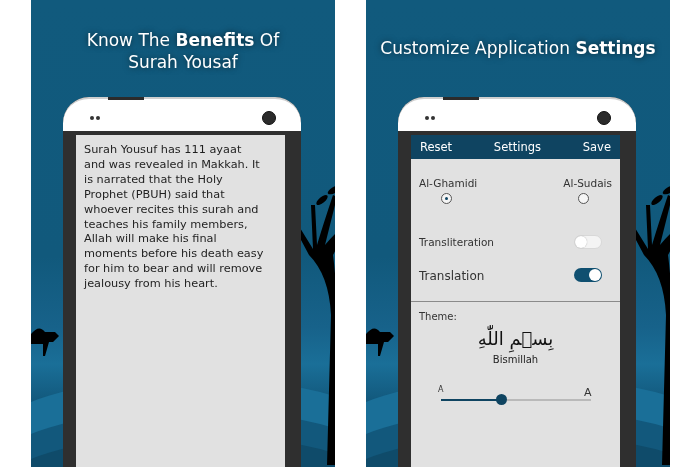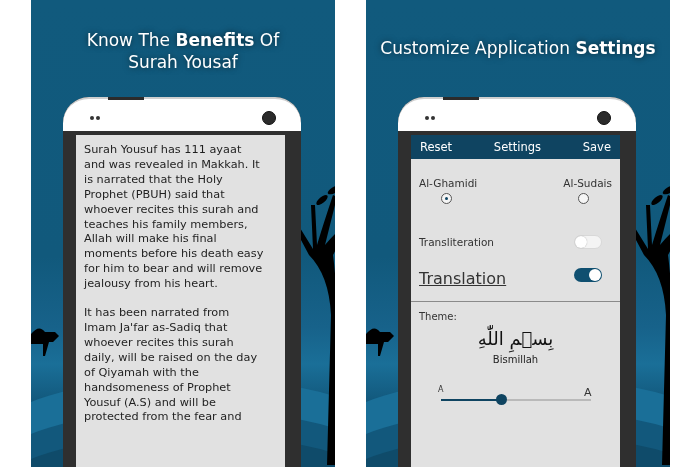--- a/index.html
+++ b/index.html
@@ -58,21 +58,20 @@
 
   <div class="phone" style="left:32px;">
     <div class="cap">
       <div class="topbar"></div>
       <div class="speaker"></div>
       <div class="camera"></div>
     </div>
     <div class="screen">
       <div class="body-text">
         <p>Surah Yousuf has 111 ayaat and was revealed in Makkah. It is narrated that the Holy Prophet (PBUH) said that whoever recites this surah and teaches his family members, Allah will make his final moments before his death easy for him to bear and will remove jealousy from his heart.</p>
-        <p>It has been narrated from Imam Ja'far as-Sadiq that whoever recites this surah daily, will be raised on the day of Qiyamah with the handsomeness of Prophet Yousuf (A.S) and will be protected from the fear and</p>
       </div>
     </div>
   </div>
 </div>
 
 <div class="panel right">
   <div class="hill" style="top:378px;height:120px;background:#1a6f98;"></div>
   <div class="hill" style="top:410px;height:120px;background:#12587c;"></div>
   <div class="hill" style="top:435px;height:120px;background:#0f4b6a;"></div>
 
@@ -106,21 +105,21 @@
         <span style="position:absolute;left:8px;top:12px;font-size:10.5px;color:#333;">Al-Ghamidi</span>
         <span class="radio on" style="left:30px;top:28px;"></span>
         <span style="position:absolute;right:8px;top:12px;font-size:10.5px;color:#333;">Al-Sudais</span>
         <span class="radio" style="left:167px;top:28px;"></span>
 
         <span style="position:absolute;left:8px;top:71px;font-size:10.5px;color:#333;">Transliteration</span>
         <span class="switch off" style="left:163px;top:70px;">
             <span class="knob"></span>
           </span>
 
-        <span style="position:absolute;left:8px;top:104px;font-size:16px;color:#333;text-decoration:underline;">Translation</span>
+        <span style="position:absolute;left:8px;top:104px;font-size:12px;color:#333;">Translation</span>
         <span class="switch on" style="left:163px;top:103px;">
             <span class="knob"></span>
           </span>
       </div>
 
       <div style="border-top:1px solid #8a8a8a;position:relative;height:180px;">
         <span style="position:absolute;left:8px;top:9px;font-size:10px;color:#333;">Theme:</span>
         <div style="position:absolute;left:0;right:0;top:52px;text-align:center;font-size:10px;color:#222;">Bismillah</div>
         <div style="position:absolute;left:0;right:0;top:26px;text-align:center;font-size:18px;color:#111;font-family:'DejaVu Sans',sans-serif;">بِسۡمِ اللّٰهِ</div>
 

